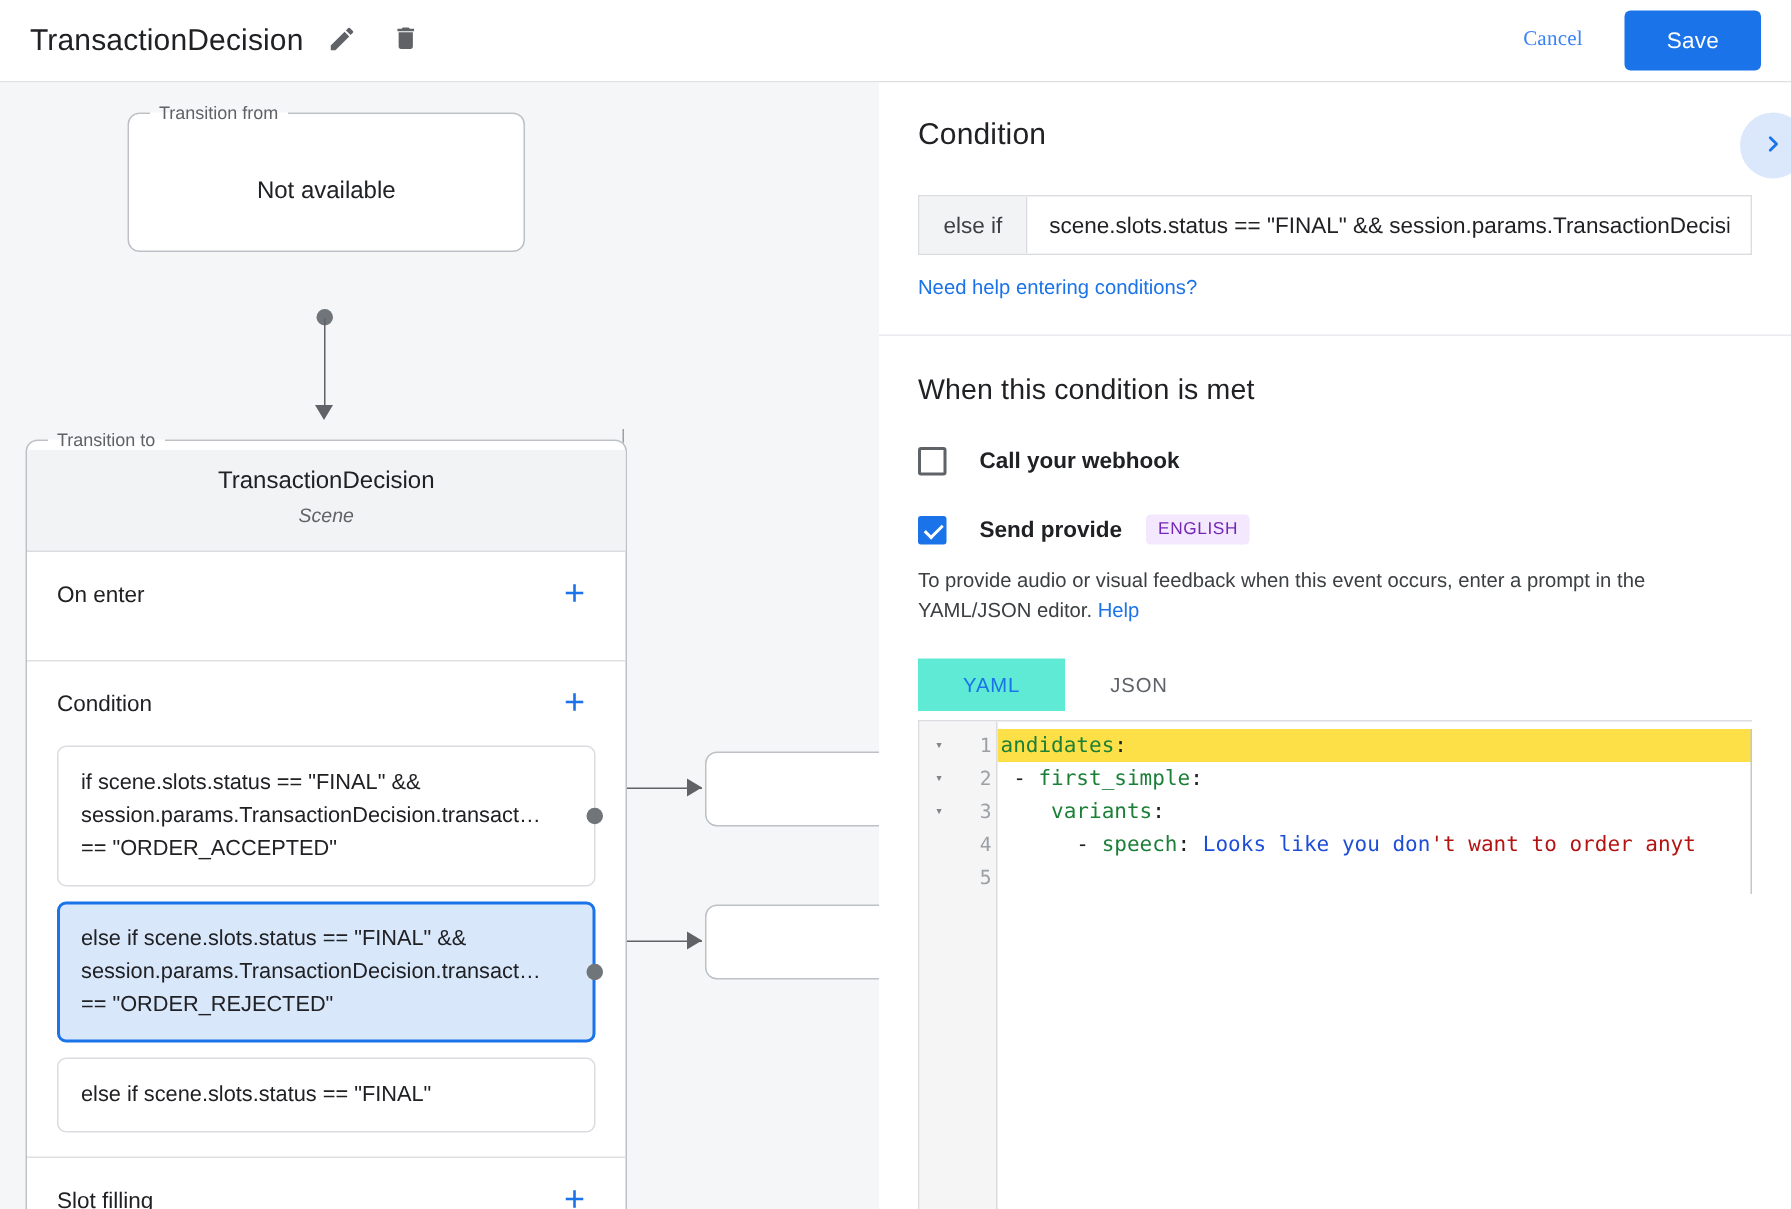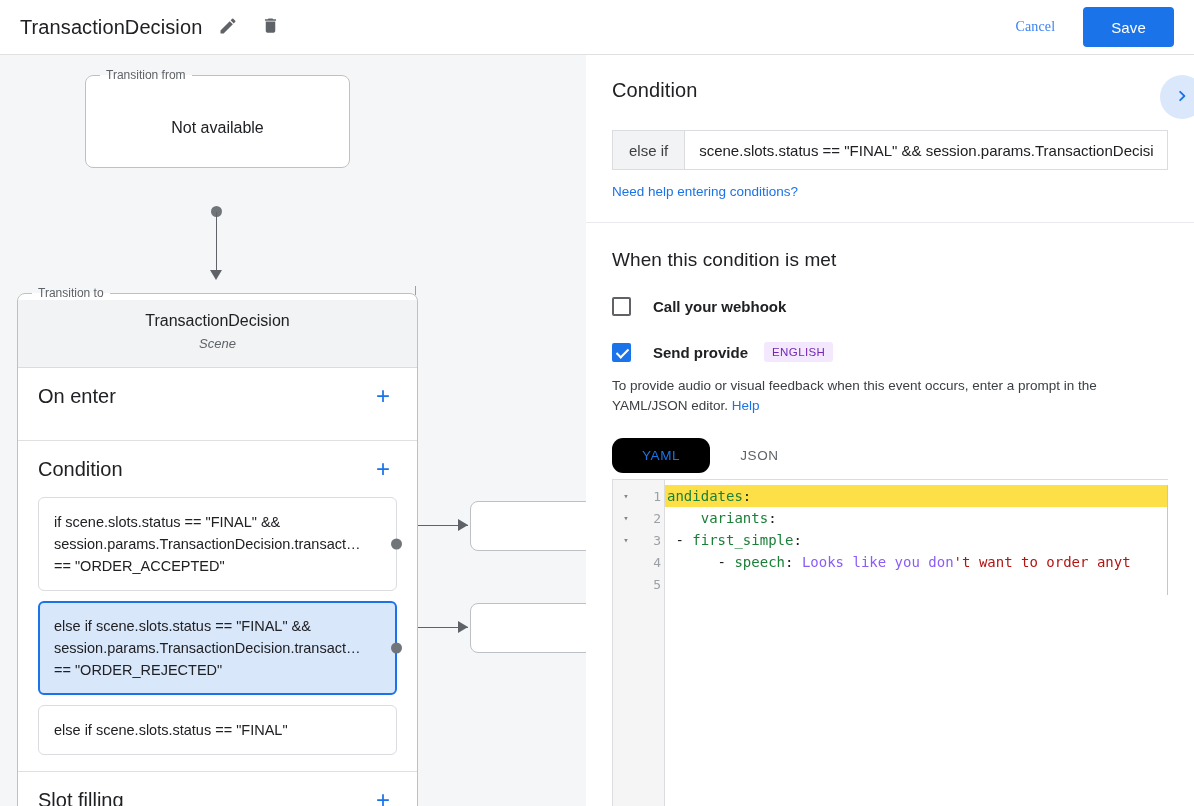--- a/index.html
+++ b/index.html
@@ -76,21 +76,21 @@
   }
   .to-head .name { font-size: 16px; color: #202124; margin-bottom: 6px; }
   .to-head .sub  { font-size: 13px; color: #5f6368; font-style: italic; }
 
   .section { border-bottom: 1px solid #e0e0e0; padding: 0 20px 16px; }
   .section:last-child { border-bottom: none; }
   .sec-head {
     display: flex; align-items: center; justify-content: space-between;
     height: 56px;
   }
-  .sec-title { font-size: 20px; color: #202124; }
+  .sec-title { font-size: 15px; color: #202124; }
   .plus-btn {
     border: none; background: none; color: #1a73e8; font-size: 24px; line-height: 1;
     cursor: pointer; width: 28px; height: 28px; display: flex;
     align-items: center; justify-content: center; font-weight: 400;
   }
   .card {
     border: 1px solid #dadce0; border-radius: 6px; background: #fff;
     padding: 13px 15px; font-size: 14.5px; color: #202124; line-height: 22px;
     margin-bottom: 10px; position: relative; cursor: pointer;
   }
@@ -162,42 +162,42 @@
     padding: 4px 8px; border-radius: 3px; letter-spacing: 0.4px;
   }
   .hint { margin-top: 14px; font-size: 13.5px; color: #3c4043; line-height: 20px; max-width: 550px; }
   .hint a { color: #1a73e8; text-decoration: none; cursor: pointer; }
 
   .tabs { display: flex; margin-top: 22px; }
   .tab {
     padding: 10px 30px; font-size: 13.5px; color: #5f6368; cursor: pointer;
     letter-spacing: 0.6px;
   }
-  .tab.active { background: #000000; color: #1a73e8; border-radius: 11px; }
+  .tab.active { background: #5eead4; color: #1a73e8; }
 
   
   .editor {
     margin-top: 6px; border: 1px solid #dadce0; border-right: none;
     height: 330px; display: flex; background: #fff; overflow: hidden;
     font-family: "DejaVu Sans Mono", monospace; font-size: 14px;
   }
   .gutter {
     width: 52px; background: #f5f5f5; border-right: 1px solid #dadce0; flex: none;
     padding-top: 5px;
   }
   .gline { height: 22px; display: flex; align-items: center; color: #9aa0a6; font-size: 13px; }
   .fold { width: 26px; text-align: center; font-size: 9px; color: #80868b; }
   .lnum { width: 22px; text-align: right; }
   .code { flex: 1; padding-top: 5px; overflow: hidden; position: relative; }
   .cline { height: 22px; line-height: 22px; white-space: pre; padding-left: 2px; }
   .cline.hl { background: #fde047; }
   .k { color: #1a7f37; }
   .p { color: #202124; }
   .s { color: #b31412; }
-  .t { color: #8b5cf6; }
+  .t { color: #1d4ed8; }
   .caret { position: absolute; right: 0; top: 5px; width: 1px; height: 110px; background: #c4c7c5; }
 </style>
 </head>
 <body>
 
 <div class="app">
 
   <div class="topbar">
     <span class="title-text">TransactionDecision</span>
     <button class="icon-btn">
@@ -342,21 +342,21 @@
               <span class="lnum">4</span>
             </div>
             <div class="gline">
               <span class="fold"></span>
               <span class="lnum">5</span>
             </div>
           </div>
         <div class="code" id="code">
           <div class="caret"></div>
         <div class="cline hl"><span class="k">andidates</span><span class="p">:</span></div>
+            <div class="cline"><span class="p"> - </span><span class="k">first_simple</span><span class="p">:</span></div>
             <div class="cline"><span class="p">    </span><span class="k">variants</span><span class="p">:</span></div>
-            <div class="cline"><span class="p"> - </span><span class="k">first_simple</span><span class="p">:</span></div>
             <div class="cline"><span class="p">      - </span><span class="k">speech</span><span class="p">: </span><span class="t">Looks like you don</span><span class="s">'t want to order anyt</span></div>
             <div class="cline">&nbsp;</div>
           </div>
       </div>
     </div>
   </div>
 </div>
 
 </body></html>

